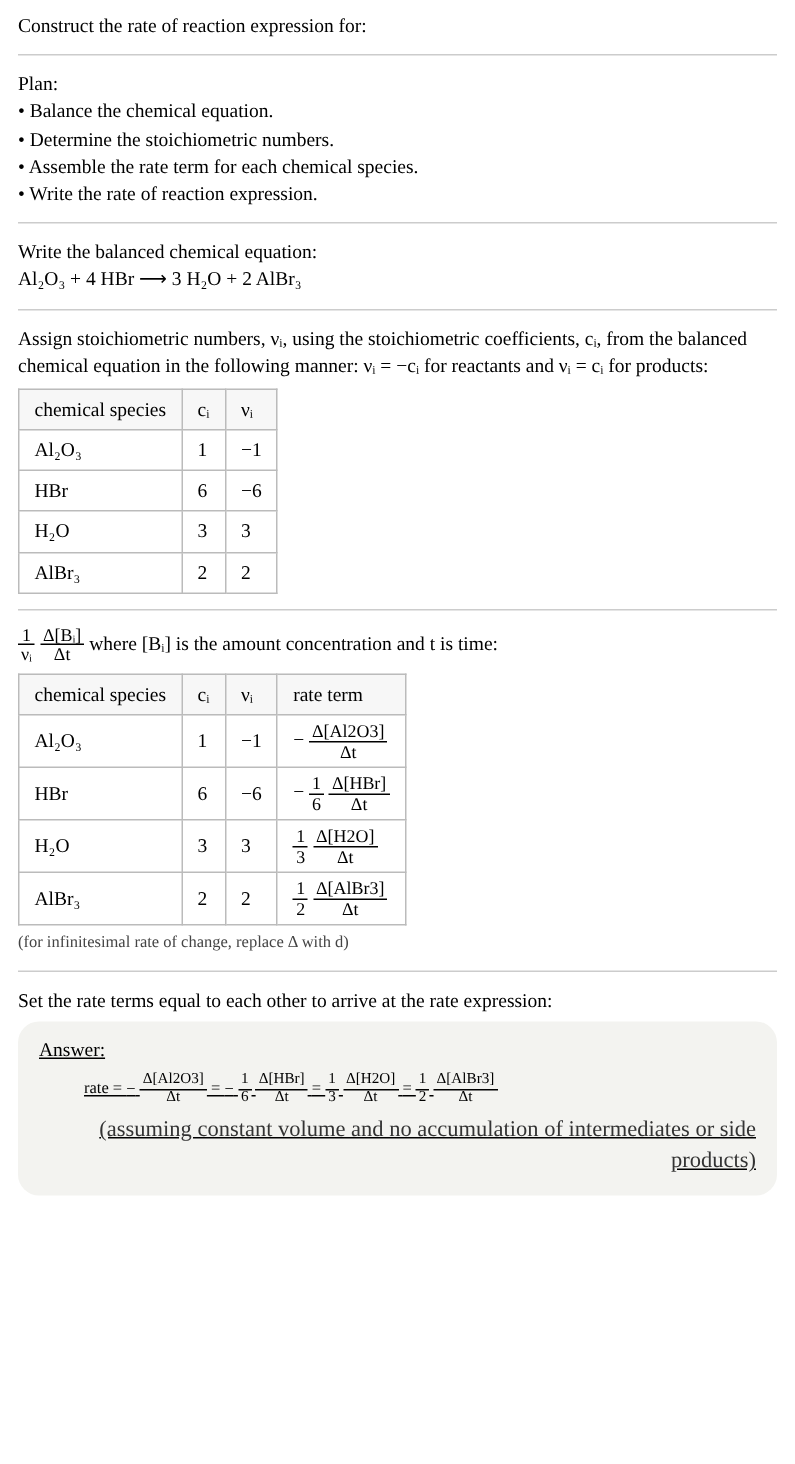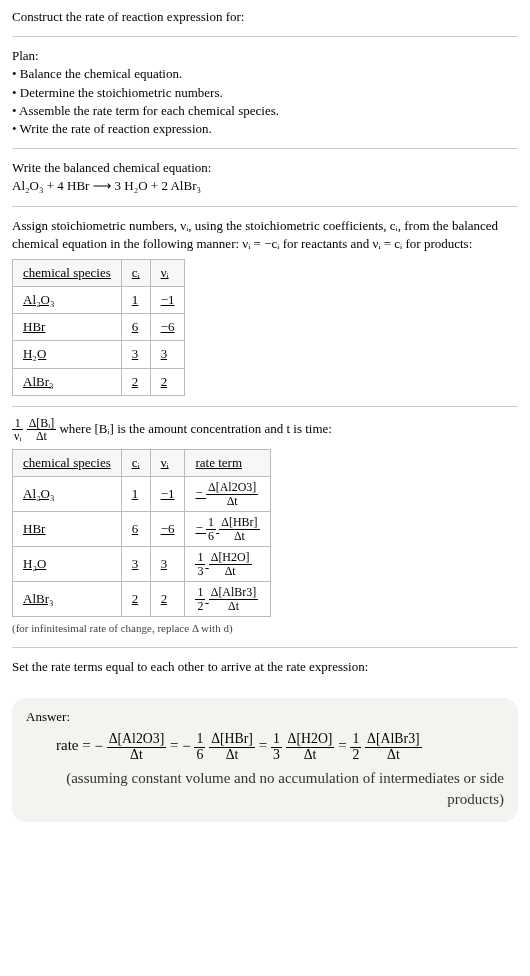--- a/index.html
+++ b/index.html
@@ -19,42 +19,42 @@
 table.stoich {
   border-collapse: collapse;
   margin-top: 6px;
   font-size: 13px;
 }
 table.stoich th, table.stoich td {
   border: 1px solid #bbb;
   padding: 4px 10px;
   text-align: left;
   font-weight: normal;
-  text-decoration: underline;
 }
 table.stoich th { background: #f7f7f7; }
 .frac {
   display: inline-block;
   vertical-align: middle;
   text-align: center;
   font-size: 0.92em;
   line-height: 1.05;
 }
 .frac .num { display: block; border-bottom: 1px solid #000; padding: 0 2px; }
 .frac .den { display: block; padding: 0 2px; }
 .answer-box {
   background: #f3f3f0;
   border-radius: 14px;
   padding: 10px 14px 12px 14px;
-  margin-top: 22px;
+  margin-top: 5px;
+  text-decoration: underline;
 }
 .answer-label { margin-bottom: 6px; }
 .answer-note { font-size: 15px; color: #333; text-align: right; margin-top: 6px; }
 .note { font-size: 11px; color: #444; margin-top: 4px; }
-.rate-expr { margin-left: 30px; font-size: 15px; }
+.rate-expr { margin-left: 30px; font-size: 11px; }
 .inline-eq { white-space: nowrap; }
 </style>
 </head>
 <body>
 
 <div class="section">
   <div class="prompt">Construct the rate of reaction expression for:</div>
 </div>
 
 <hr class="hr">

